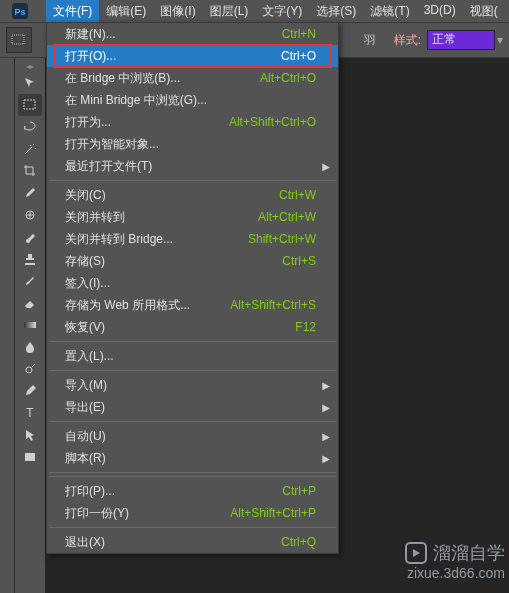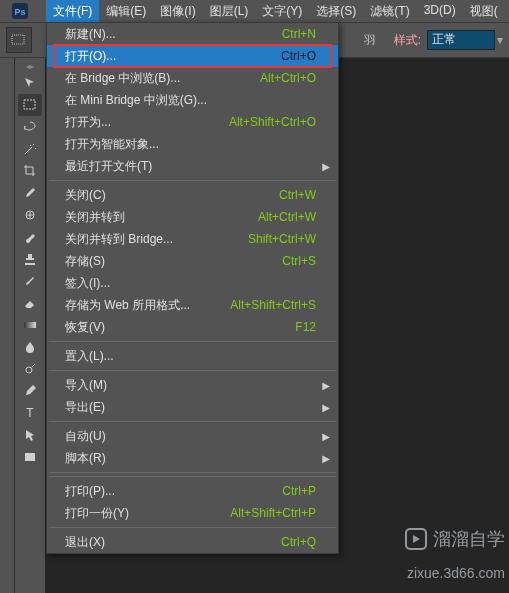--- a/index.html
+++ b/index.html
@@ -5,40 +5,40 @@
   * { box-sizing: border-box; margin: 0; padding: 0; font-family: "Microsoft YaHei", "SimSun", sans-serif; }
   body { background: #535353; width: 509px; height: 593px; overflow: hidden; position: relative; color: #e0e0e0; font-size: 12px; }
   .menubar { background: #535353; height: 22px; display: flex; align-items: center; padding-left: 8px; }
   .app-logo { width: 20px; height: 18px; display: flex; align-items: center; justify-content: flex-end; margin-right: 18px; }
   .menubar-item { padding: 3px 7px; cursor: default; }
   .menubar-item.active { background: #257cc4; color: #fff; }
   .options-bar { background: #535353; height: 36px; border-top: 1px solid #3a3a3a; border-bottom: 1px solid #3a3a3a; display: flex; align-items: center; padding: 0 6px; position: relative; }
   .options-icon { width: 26px; height: 26px; background: #454545; border: 1px solid #2e2e2e; margin-right: 4px; display:flex; align-items:center; justify-content:center; }
   .spacer { flex: 1; }
   .options-label { margin-right: 6px; color: #fca5a5; font-size: 12px; }
-  .style-select { background: #0c4a6e; border: 1px solid #222; color: #e0e0e0; font-size: 12px; width: 68px; height: 20px; padding: 0 4px; }
+  .style-select { background: #6d28d9; border: 1px solid #222; color: #e0e0e0; font-size: 12px; width: 68px; height: 20px; padding: 0 4px; }
   .style-arrow { color:#aaa; margin-left:2px; }
   .feather-icon { margin-left:8px; color:#c0c0c0; }
   .workspace { background: #252525; height: 537px; display: flex; }
   .tool-col { width: 15px; background: #535353; border-right:1px solid #2a2a2a; }
   .toolbar { width: 30px; background: #535353; display: flex; flex-direction: column; align-items: center; padding-top: 4px; gap: 2px; }
   .collapse-grip { width:26px; height:8px; display:flex; justify-content:center; align-items:center; color:#888; font-size:8px; }
   .tool { width: 24px; height: 22px; display: flex; align-items: center; justify-content: center; color: #cfcfcf; border-radius: 2px; }
   .tool.active { background: #3b3b3b; }
   .canvas { flex: 1; background: #252525; position: relative; }
   .dropdown { position: absolute; left: 46px; top: 22px; width: 293px; background: #535353; border: 1px solid #3a3a3a; box-shadow: 2px 2px 6px rgba(0,0,0,.5); z-index: 10; }
   .menu-item { display: flex; align-items: center; height: 22px; padding: 0 22px 0 18px; color: #e0e0e0; position: relative; }
   .menu-item.highlight { background: #257cc4; color: #fff; }
   .menu-item.redbox::after { content:""; position:absolute; left:6px; right:6px; top:-1px; bottom:-1px; border:2px solid #e33; pointer-events:none; }
   .menu-label { flex: 1; white-space: nowrap; overflow: hidden; }
   .menu-shortcut { color: #84cc16; margin-left: 12px; font-size: 12px; }
-  .menu-item.highlight .menu-shortcut { color: #0f172a; }
+  .menu-item.highlight .menu-shortcut { color: #ffffff; }
   .menu-item .submenu-arrow { position: absolute; right: 8px; font-size: 10px; color: #d0d0d0; }
   .menu-sep { height: 1px; background: #6a6a6a; margin: 3px 2px; }
-  .watermark { position: absolute; right: 4px; bottom: 44px; display: flex; align-items: center; gap: 6px; color: #9fa6ad; font-size: 14px; opacity: .9; }
+  .watermark { position: absolute; right: 4px; bottom: 30px; display: flex; align-items: center; gap: 6px; color: #9fa6ad; font-size: 14px; opacity: .9; }
   .watermark .logo { width: 22px; height: 22px; border: 2px solid #9fa6ad; border-radius: 5px; display:flex; align-items:center; justify-content:center; }
 </style>
 </head>
 <body>
 
 <div class="menubar">
   <span class="app-logo">
     <svg width="16" height="16" viewBox="0 0 16 16">
         <rect width="16" height="16" rx="3" fill="#1a2e4a"></rect>
         <text x="8" y="12" text-anchor="middle" fill="#5ca7e8" font-size="9" font-weight="bold">Ps</text>

